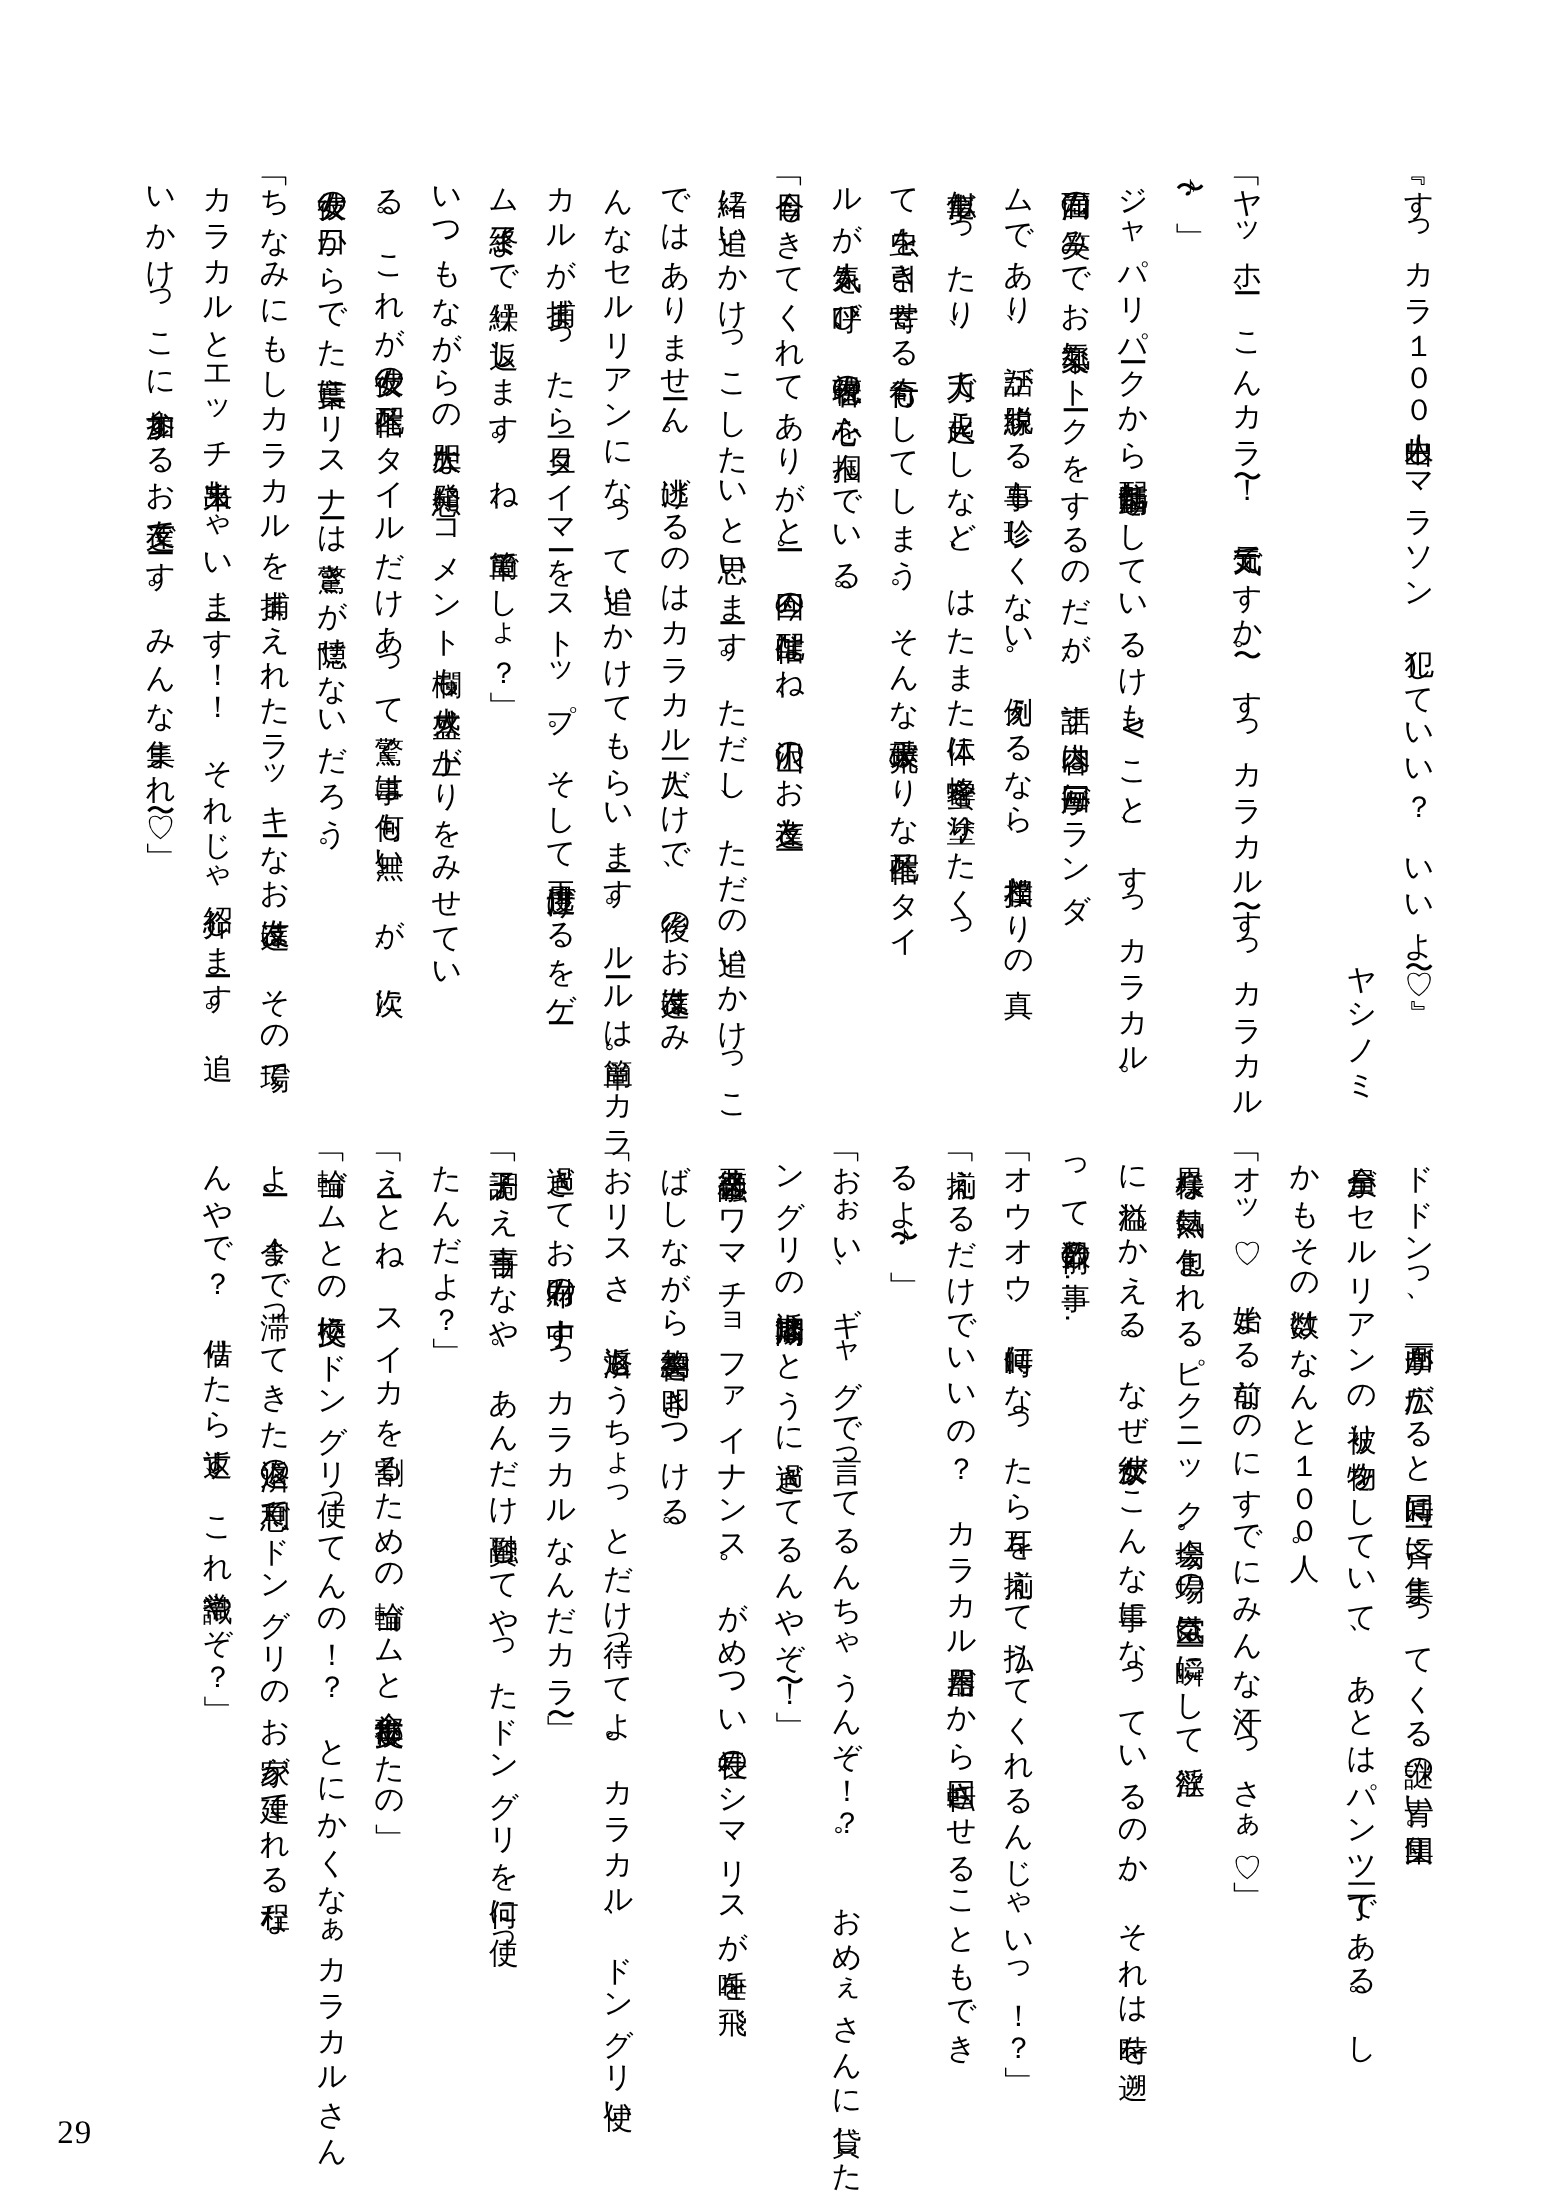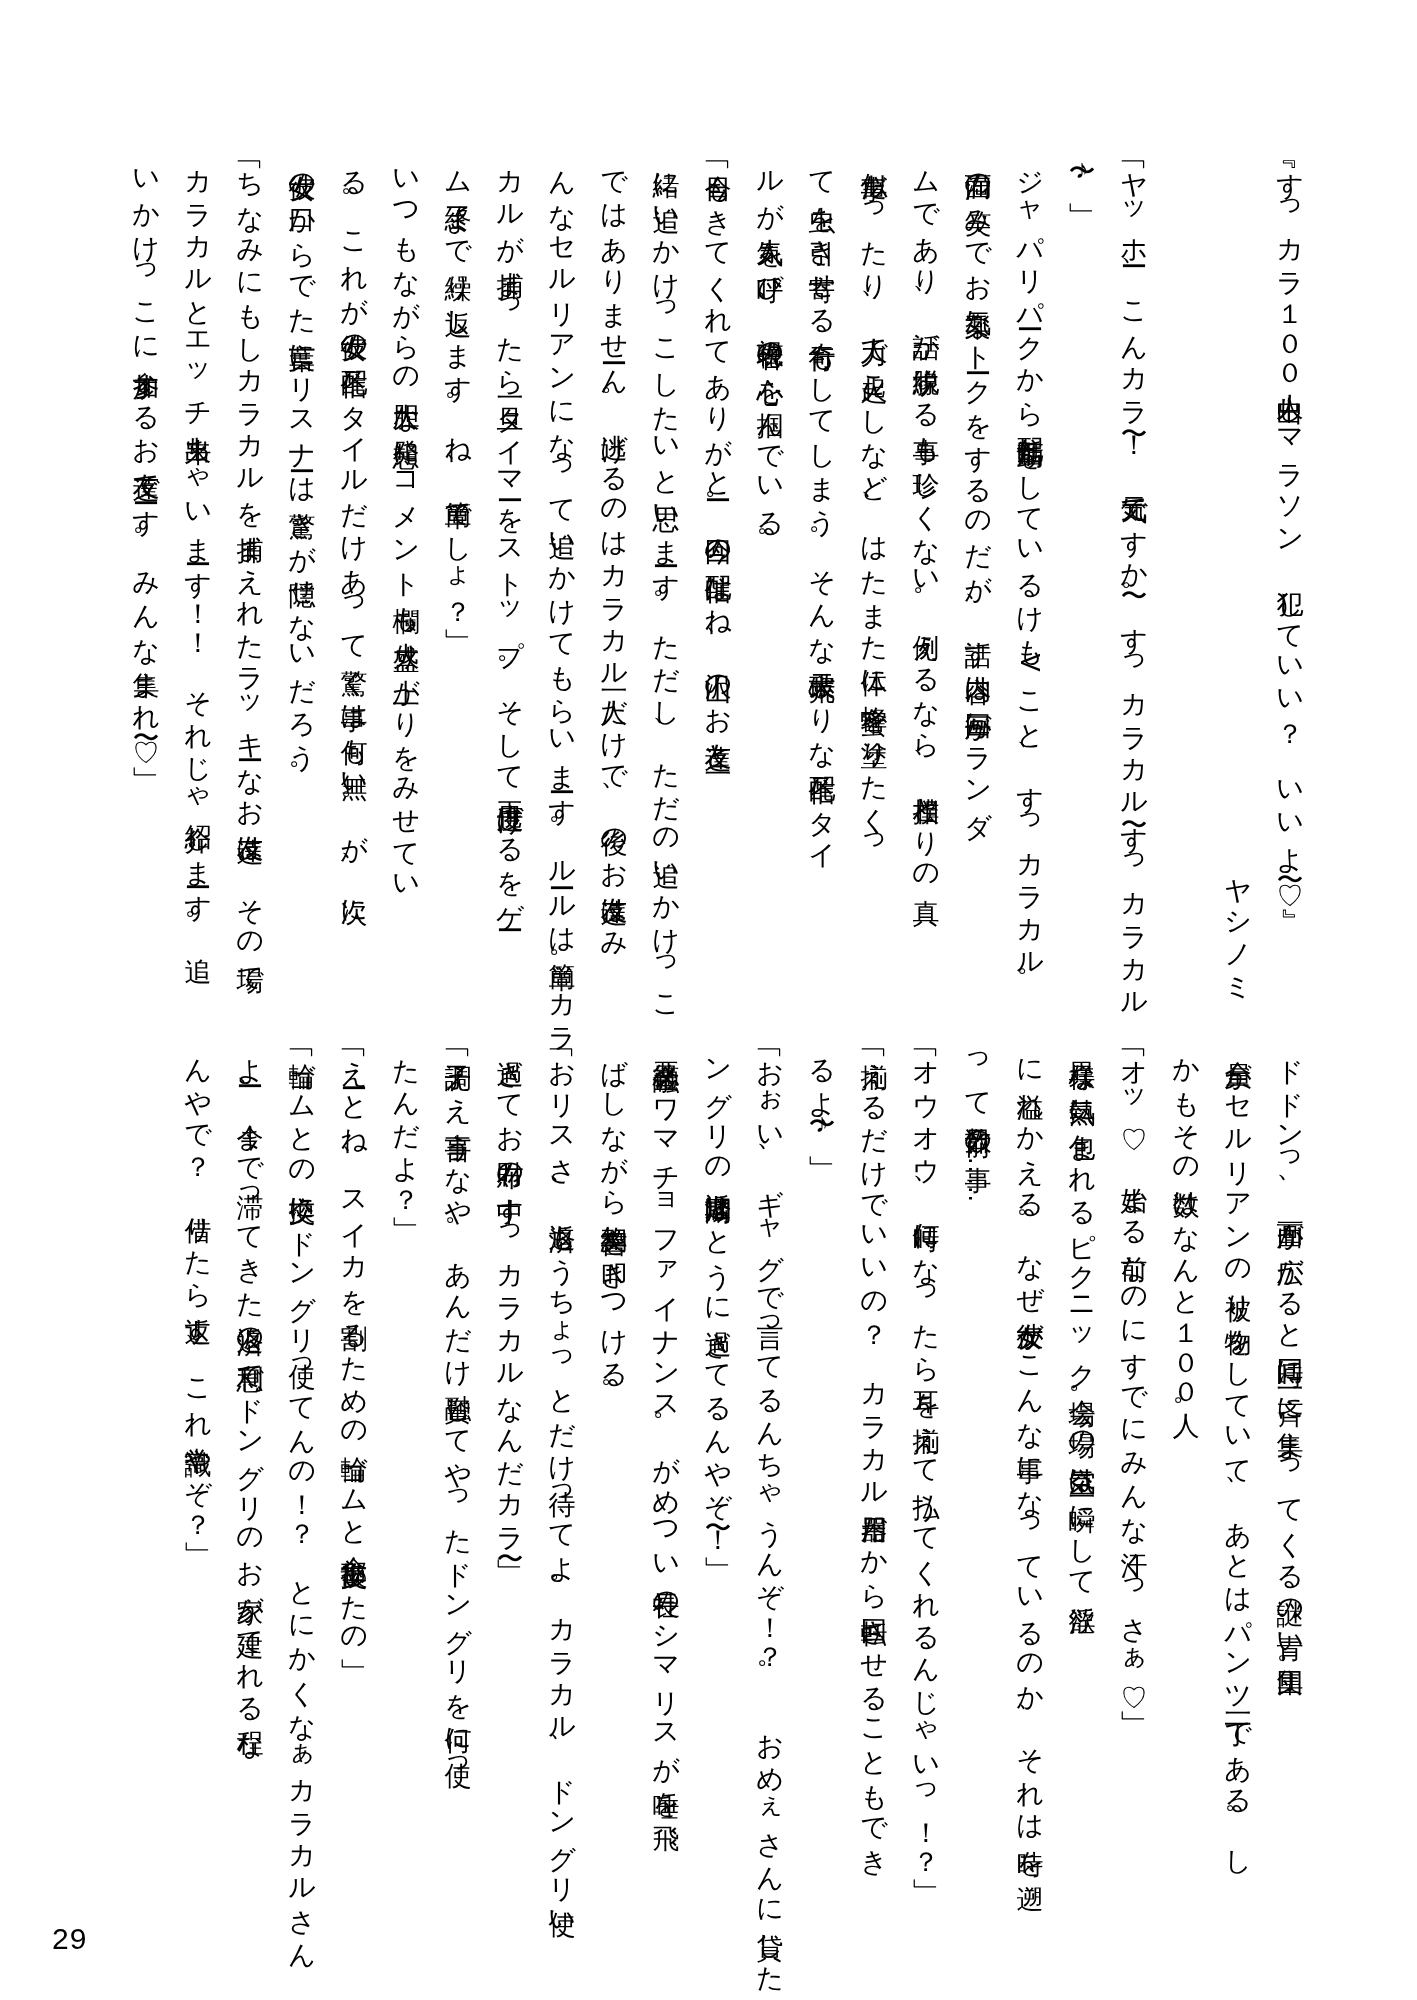--- a/index.html
+++ b/index.html
@@ -43,20 +43,21 @@
   .col-spacer {
     width: 52px;
   }
   .page-number {
     position: absolute;
     left: 52px;
     top: 1922px;
     font-size: 30px;
     letter-spacing: 1px;
     color: #000000;
+    font-family: Liberation Serif, serif;
   }
 </style>
 </head>
 <body>
 
 <div class="page">
 
   <div class="vblock vblock-upper">
     <div class="col">『すっカラ１００人中出しマラソン　犯していい？　いいよ〜♡』</div>
     <div class="col col-author">ヤシノミ</div>

